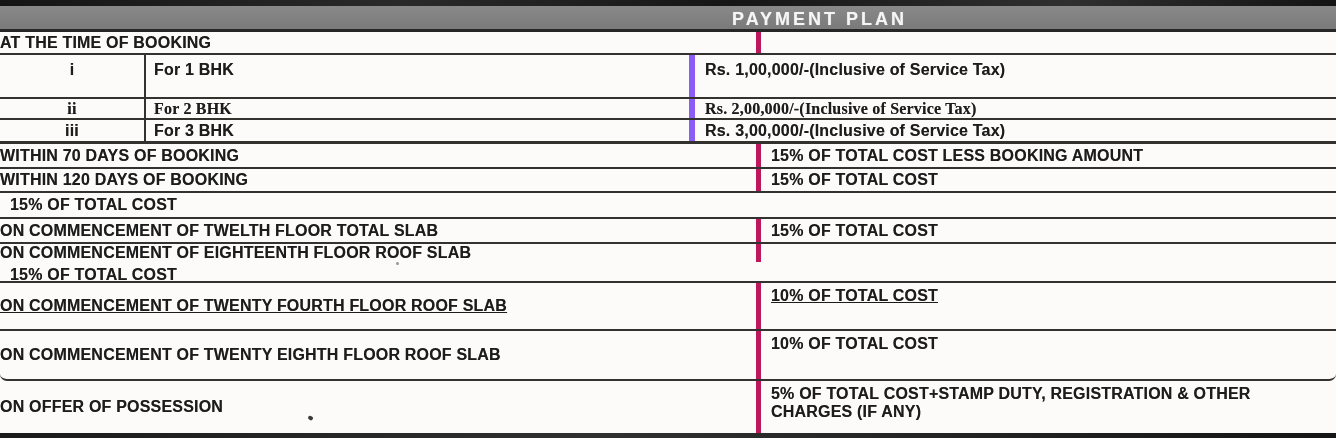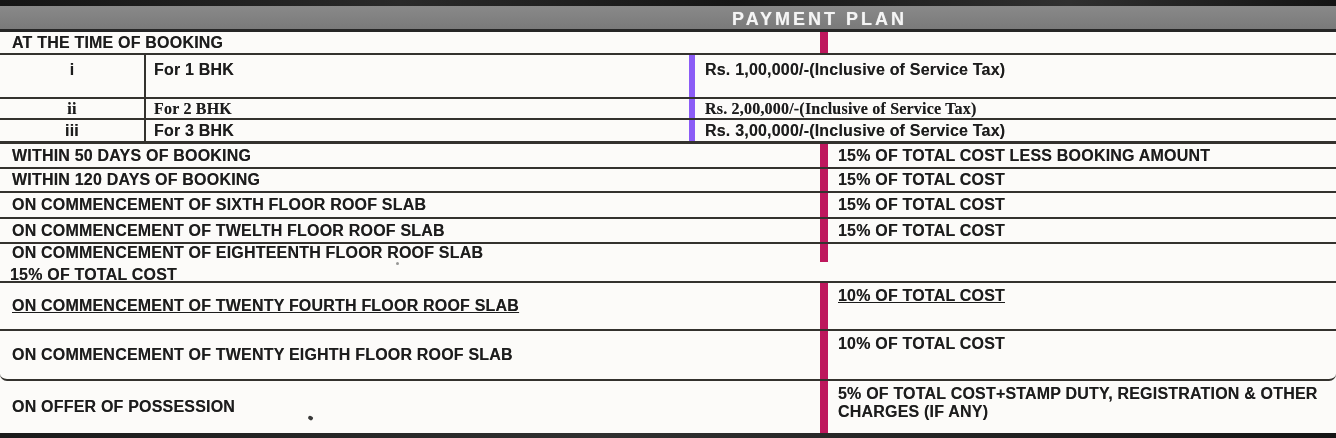--- a/index.html
+++ b/index.html
@@ -38,21 +38,21 @@
   }
   
   .table{position:absolute;left:0;top:32px;width:1336px;}
   .row{display:flex;box-sizing:border-box;border-bottom:2px solid #34322e;}
   .cell{
     display:flex;align-items:center;box-sizing:border-box;
     font-size:16px;font-weight:bold;letter-spacing:.2px;
     text-shadow:0 0 .5px rgba(20,20,20,.55);
     line-height:18px;
   }
-  .left{width:828px;border-right:8px solid #be185d;padding-left:12px;}
+  .left{width:761px;border-right:5px solid #be185d;padding-left:0;}
   .idx{width:146px;border-right:2px solid #34322e;justify-content:center;}
   .mid{width:549px;border-right:6px solid #8b5cf6;padding-left:8px;}
   .right{flex:1;padding-left:10px;}
   .vt{align-items:flex-start;padding-top:4px;}           
   .row-top .cell{align-items:flex-start;padding-top:6px;} 
   .r1{height:23px;}
   .r2{height:44px;}
   .r3{height:21px;font-family:Liberation Serif, serif;}
   .r4{height:24px;border-bottom-width:3px;}
   .r5{height:25px;}
@@ -103,36 +103,35 @@
       <div class="cell right">Rs. 2,00,000/-(Inclusive of Service Tax)</div>
     </div>
 
     <div class="row r4">
       <div class="cell idx">iii</div>
       <div class="cell mid">For 3 BHK</div>
       <div class="cell right">Rs. 3,00,000/-(Inclusive of Service Tax)</div>
     </div>
 
     <div class="row r5">
-      <div class="cell left">WITHIN 50 DAYS OF BOOKING</div>
+      <div class="cell left">WITHIN 70 DAYS OF BOOKING</div>
       <div class="cell right">15% OF TOTAL COST LESS BOOKING AMOUNT</div>
     </div>
 
     <div class="row r6">
       <div class="cell left">WITHIN 120 DAYS OF BOOKING</div>
       <div class="cell right">15% OF TOTAL COST</div>
     </div>
 
     <div class="row r7">
-      <div class="cell left">ON COMMENCEMENT OF SIXTH FLOOR ROOF SLAB</div>
       <div class="cell right">15% OF TOTAL COST</div>
     </div>
 
     <div class="row r8">
-      <div class="cell left">ON COMMENCEMENT OF TWELTH FLOOR ROOF SLAB</div>
+      <div class="cell left">ON COMMENCEMENT OF TWELTH FLOOR TOTAL SLAB</div>
       <div class="cell right">15% OF TOTAL COST</div>
     </div>
 
     <div class="row r9">
       <div class="cell left">ON COMMENCEMENT OF EIGHTEENTH FLOOR ROOF SLAB</div>
       <div class="cell right vt">15% OF TOTAL COST</div>
     </div>
 
     <div class="row r10">
       <div class="cell left">ON COMMENCEMENT OF TWENTY FOURTH FLOOR ROOF SLAB</div>

